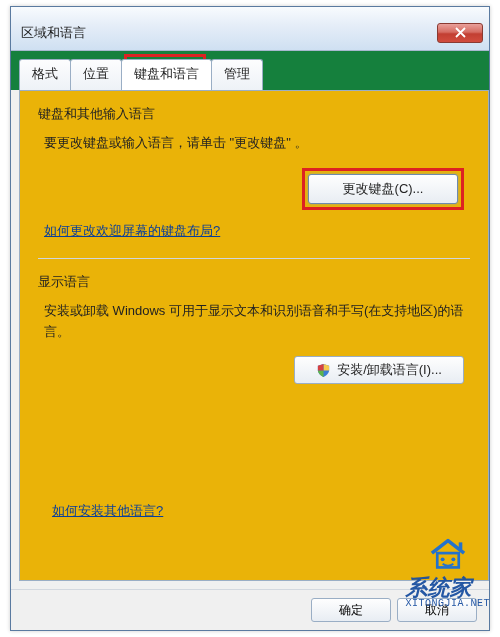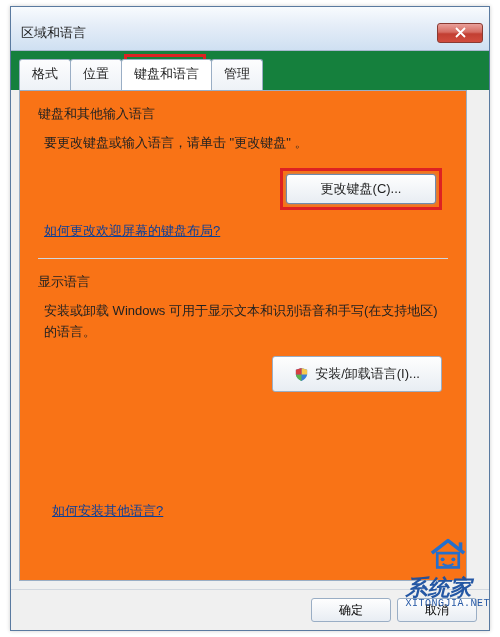--- a/index.html
+++ b/index.html
@@ -9,33 +9,33 @@
 
 .titlebar { height: 44px; background: linear-gradient(to bottom, #f8fbfe 0%, #e6eef8 40%, #cfe0f2 100%); display: flex; align-items: center; padding: 8px 6px 0 10px; border-bottom: 1px solid #a8b8cf; }
 .titlebar-text { flex: 1; font-size: 13px; color: #1a1a1a; }
 .close-btn { width: 46px; height: 20px; border-radius: 3px; background: linear-gradient(to bottom, #e9a09b 0%, #d66c62 45%, #c23f32 55%, #d14c3e 100%); border: 1px solid #8a3a32; display: flex; align-items: center; justify-content: center; color: #fff; font-size: 13px; cursor: pointer; }
 
 .tabstrip { display: flex; padding: 8px 8px 0 8px; background: #15803d; position: relative; }
 .tab { padding: 5px 12px 6px 12px; font-size: 13px; background: linear-gradient(to bottom,#fdfdfe,#eef2f7); border: 1px solid #9aaec5; border-bottom: none; margin-right: -1px; cursor: pointer; border-radius: 3px 3px 0 0; position: relative; color: #222; }
 .tab.active { background: #fff; z-index: 2; padding-bottom: 7px; }
 .tab-highlight { position: absolute; border: 3px solid #d22; pointer-events: none; }
 
-.panel { flex: 1; margin: 0 22px 8px 8px; background: #f97316; border: 1px solid #9aaec5; padding: 14px 18px 10px 18px; position: relative; }
+.panel { flex: 1; margin: 0 0 8px 8px; background: #eab308; border: 1px solid #9aaec5; padding: 14px 18px 10px 18px; position: relative; }
 
 .group-label { font-size: 13px; color: #222; margin-bottom: 10px; }
 .group-desc { font-size: 13px; color: #222; margin: 0 0 14px 6px; line-height: 1.6; }
 
 .btn-large { width: 150px; height: 30px; border: 1px solid #6e8aae; border-radius: 3px; background: linear-gradient(to bottom,#fefefe,#e8edf3); font-size: 13px; color: #222; cursor: pointer; display: flex; align-items: center; justify-content: center; box-shadow: 0 0 3px rgba(120,160,200,0.6); }
 .btn-highlight { border: 3px solid #d22; padding: 3px; display: inline-block; float: right; margin-right: 6px; }
 
 .link { color: #0a3f9a; font-size: 13px; text-decoration: underline; cursor: pointer; display: inline-block; margin: 12px 0 0 6px; }
 
 .divider { height: 1px; background: #cfd6df; margin: 18px 0 14px 0; }
 
-.btn-mid { width: 170px; height: 36px; border: 1px solid #9aaec5; border-radius: 3px; background: linear-gradient(to bottom,#fefefe,#e8edf3); font-size: 13px; color: #222; cursor: pointer; display: flex; align-items: center; justify-content: center; gap: 6px; margin-left: auto; margin-right: 6px; }
+.btn-mid { width: 170px; height: 28px; border: 1px solid #9aaec5; border-radius: 3px; background: linear-gradient(to bottom,#fefefe,#e8edf3); font-size: 13px; color: #222; cursor: pointer; display: flex; align-items: center; justify-content: center; gap: 6px; margin-left: auto; margin-right: 6px; }
 .shield { width: 15px; height: 15px; }
 
 .footer { display: flex; justify-content: flex-end; padding: 8px 12px; gap: 6px; background: #f0f0f0; border-top: 1px solid #d3d8df; }
 .btn-footer { width: 80px; height: 24px; border: 1px solid #9aaec5; border-radius: 3px; background: linear-gradient(to bottom,#fefefe,#e8edf3); font-size: 12px; cursor: pointer; }
 
 .watermark { position: absolute; right: 10px; bottom: 28px; display: flex; align-items: center; gap: 6px; opacity: 0.95; flex-direction: column; }
 .wm-text { display: flex; flex-direction: column; line-height: 1; }
 .wm-cn { font-size: 22px; font-weight: bold; font-style: italic; color: #1a4fa0; }
 .wm-en { font-size: 10px; color: #1a4fa0; letter-spacing: 0.5px; font-family: Liberation Mono, monospace; }
 .house { width: 40px; height: 34px; }

